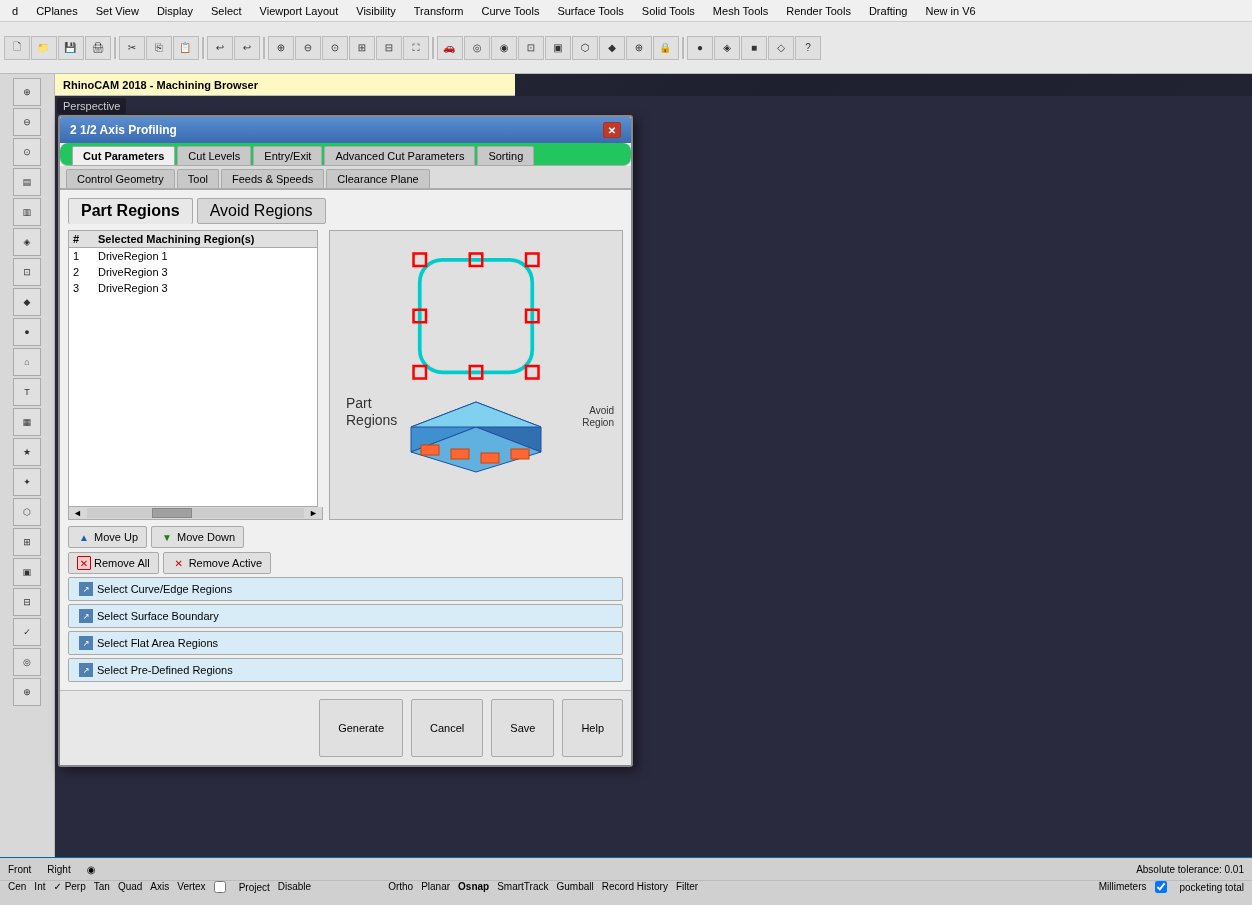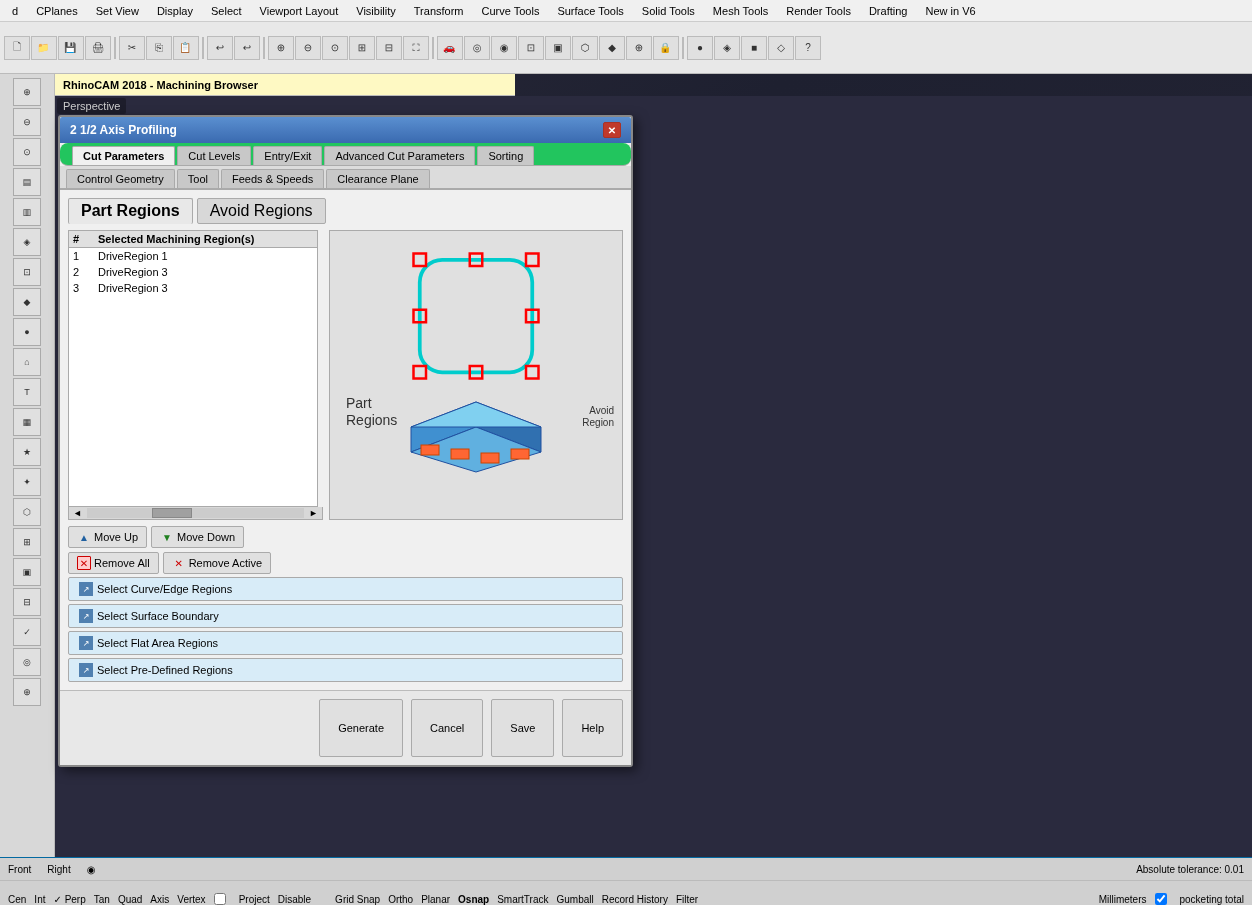--- a/index.html
+++ b/index.html
@@ -152,21 +152,21 @@
       align-items: center;
       padding: 0 8px;
       gap: 16px;
       font-size: 10px;
       color: #000;
       border-bottom: 1px solid #bbb;
     }
     .status-row2 {
       height: 24px;
       display: flex;
-      align-items: flex-end;
+      align-items: flex-start;
       padding: 0 8px;
       gap: 8px;
       font-size: 10px;
     }
     .status-checkbox {
       display: flex;
       align-items: center;
       gap: 13px;
     }
     .status-checkbox input[type="checkbox"] { width: 12px; height: 12px; }

